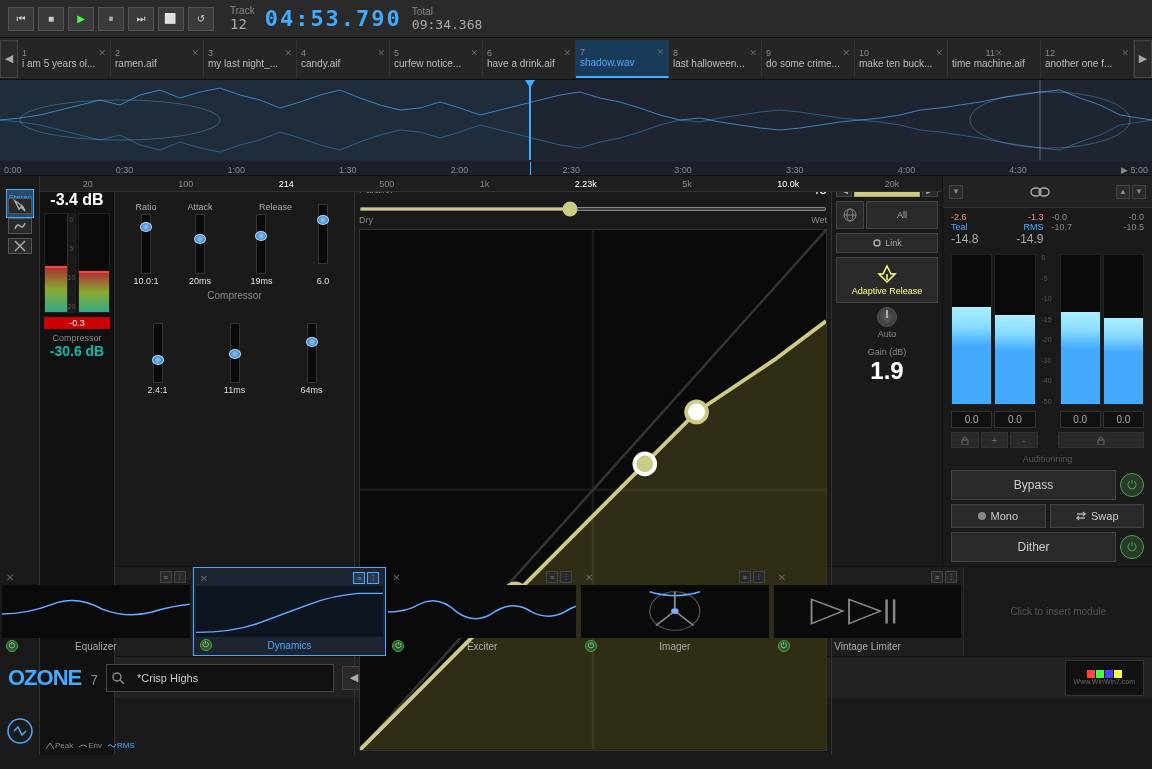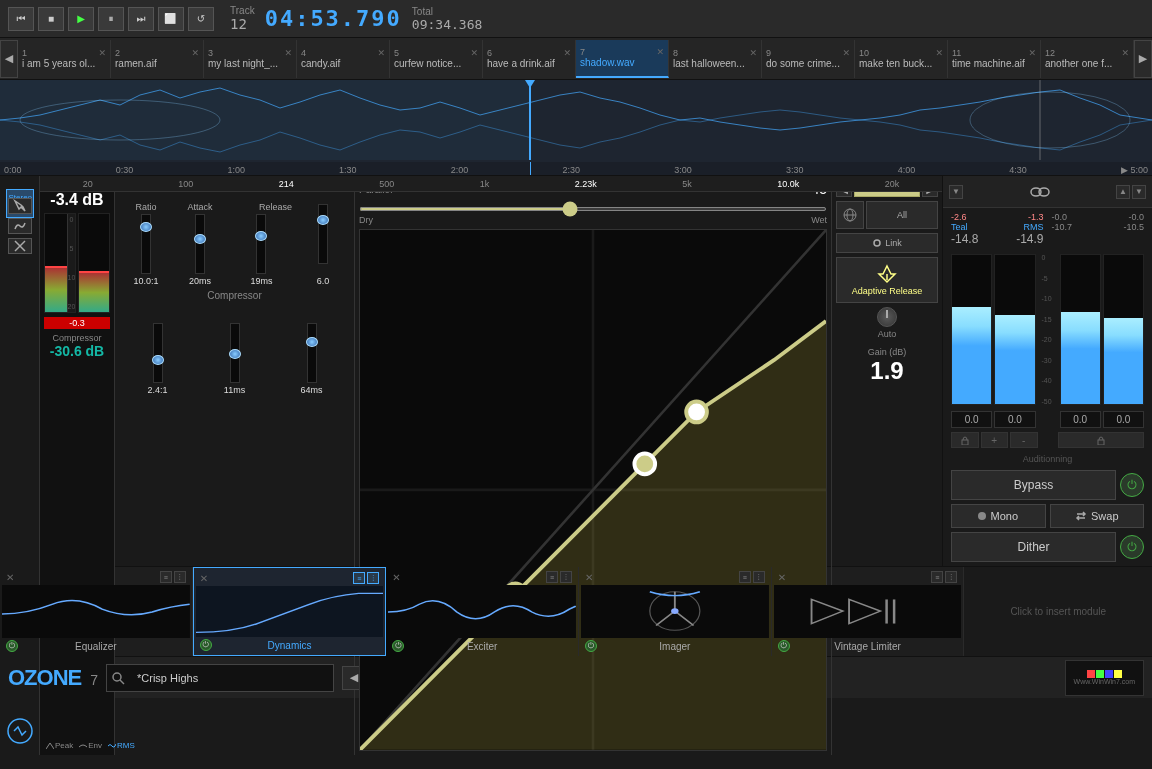--- a/index.html
+++ b/index.html
@@ -371,21 +371,21 @@
       <div class="track-name">do some crime...</div>
     </div>
       <div class="track-item">
       <div style="display:flex; justify-content:space-between; align-items:center;">
         <span class="track-num">10</span>
         <span class="track-close">✕</span>
       </div>
       <div class="track-name">make ten buck...</div>
     </div>
       <div class="track-item">
-      <div style="display:flex; justify-content:space-between; align-items:center;">
+      <div style="display:flex; justify-content:center; align-items:center;">
         <span class="track-num">11</span>
         <span class="track-close">✕</span>
       </div>
       <div class="track-name">time machine.aif</div>
     </div>
       <div class="track-item">
       <div style="display:flex; justify-content:space-between; align-items:center;">
         <span class="track-num">12</span>
         <span class="track-close">✕</span>
       </div>

